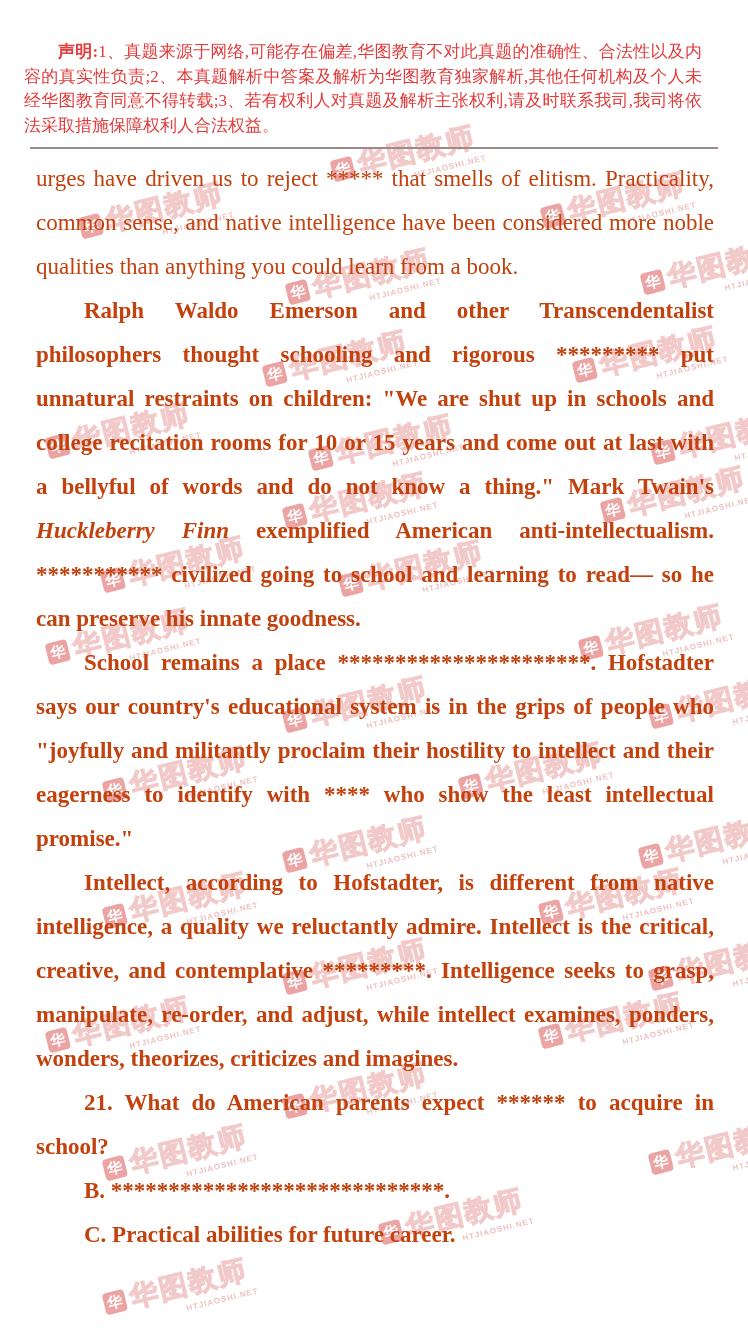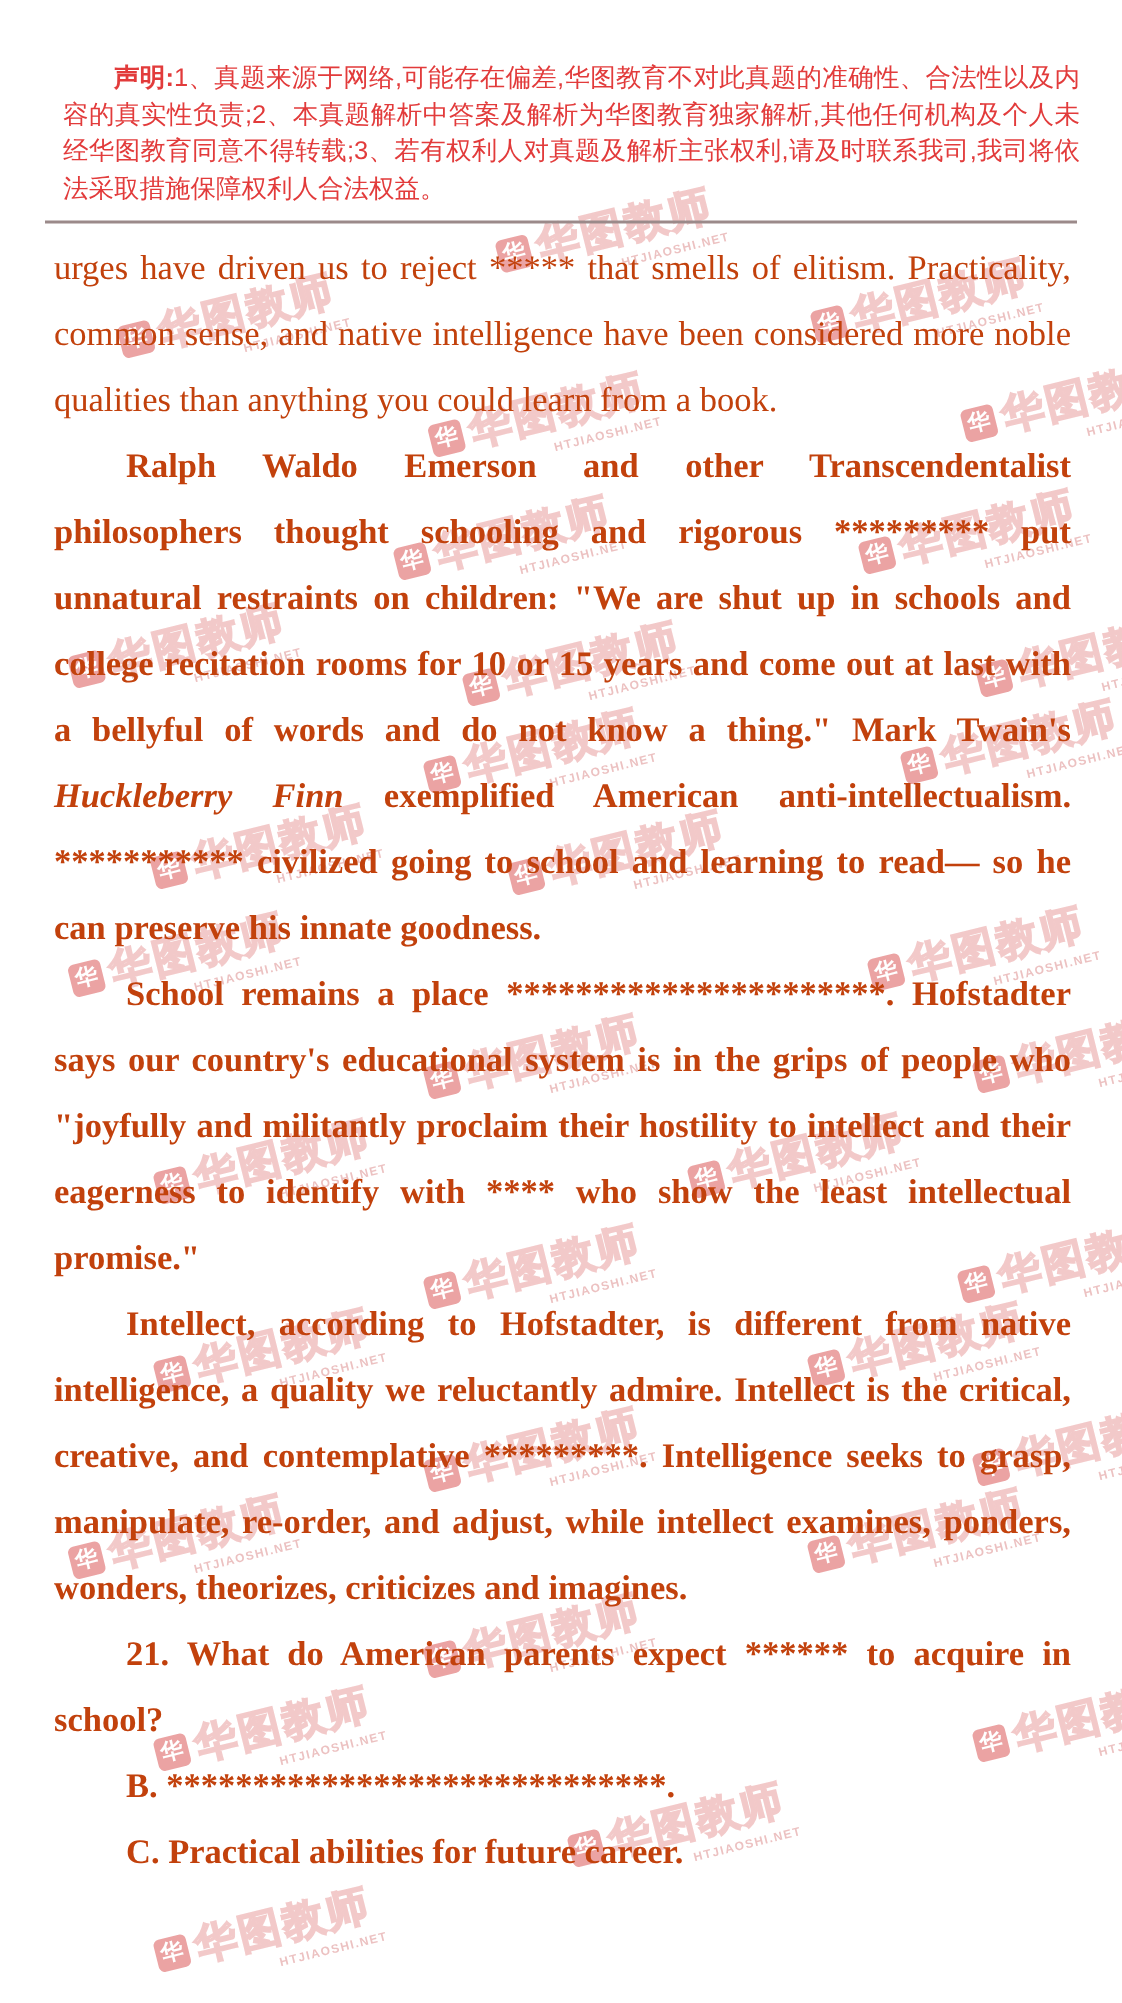--- a/index.html
+++ b/index.html
@@ -49,29 +49,29 @@
     right: -6px; bottom: -9px;
     font-size: 8px;
     font-weight: bold;
     color: rgba(220, 140, 140, 0.9);
     letter-spacing: 1px;
     font-family: "Liberation Sans", sans-serif;
   }
   
   .disclaimer {
     position: absolute;
-    left: 42px; top: 40px;
+    left: 24px; top: 40px;
     width: 678px;
     color: #e23b3b;
     font-size: 17px;
     line-height: 24.5px;
     text-align: justify;
     text-indent: 34px;
     z-index: 2;
-    font-family: Liberation Sans, sans-serif;
+    font-family: Liberation Serif, serif;
   }
   .disclaimer .lbl { font-weight: bold; }
   .divider {
     position: absolute;
     left: 30px; top: 147px;
     width: 688px;
     border: none;
     border-top: 2px solid #9b8a8a;
     margin: 0;
     z-index: 2;

